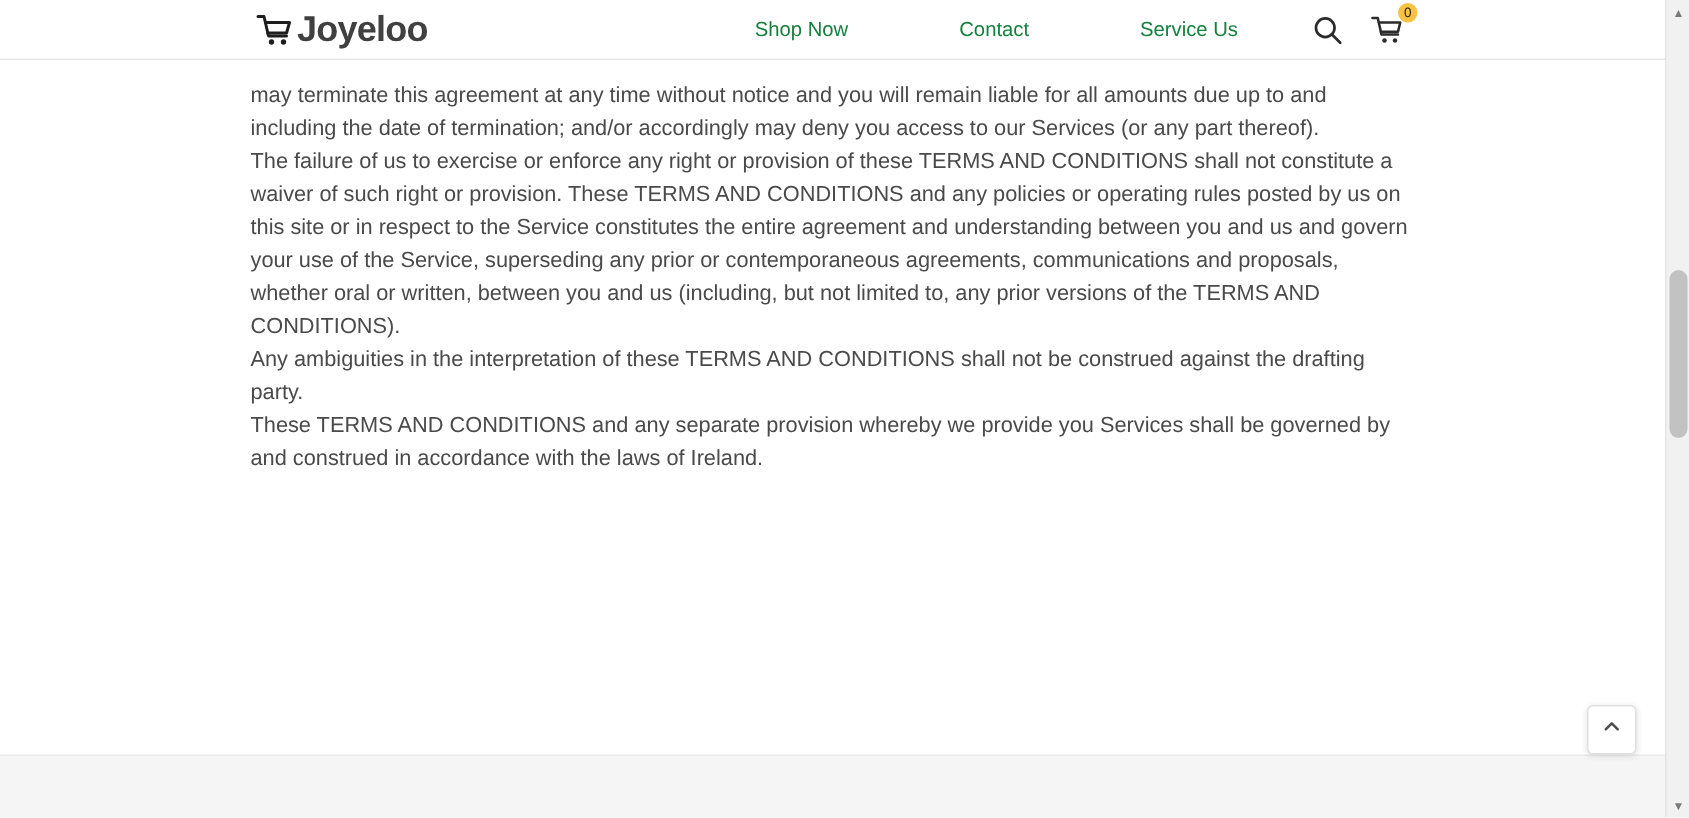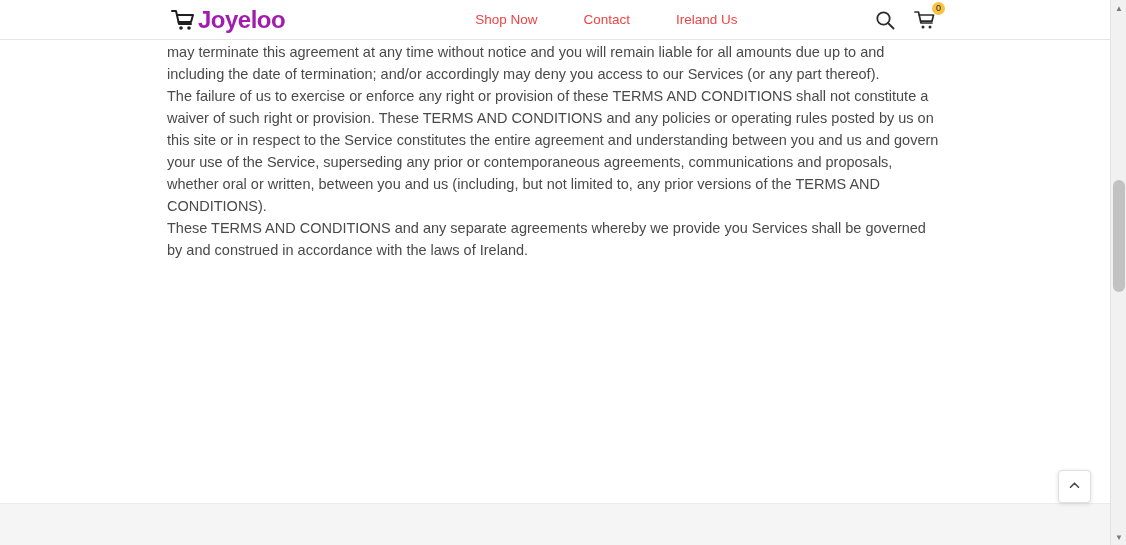--- a/index.html
+++ b/index.html
@@ -40,36 +40,37 @@
     width: 26px;
     height: 26px;
     position: relative;
     margin-right: 2px;
   }
   .brand-cart-icon svg { display: block; }
   .brand-text {
     font-size: 24px;
     font-weight: bold;
     letter-spacing: -0.5px;
-    color: #a21caf;
+    color: #404040;
     font-family: "Liberation Sans", sans-serif;
   }
 
   .nav-links {
     display: flex;
     align-items: center;
     margin-left: 190px;
     gap: 46px;
   }
   .nav-link {
     font-size: 13.5px;
-    color: #ef4444;
+    color: #15803d;
     text-decoration: none;
     font-family: "Liberation Sans", sans-serif;
     cursor: pointer;
+    margin-left: 28px;
   }
   .nav-right {
     margin-left: auto;
     display: flex;
     align-items: center;
     gap: 18px;
     margin-right: 190px;
   }
   .icon-btn {
     width: 22px;
@@ -97,21 +98,21 @@
     position: absolute;
     top: 41px;
     left: 0;
     width: 1110px;
     height: 462px;
     overflow: hidden;
   }
   .doc {
     width: 776px;
     margin: 0 auto;
-    padding-top: 0px;
+    padding-top: 12px;
     box-sizing: border-box;
   }
   p.para {
     font-size: 14.5px;
     line-height: 22px;
     color: #4a4a4a;
     margin: 0 0 0 0;
     text-align: left;
     font-family: "Liberation Sans", sans-serif;
   }
@@ -200,21 +201,21 @@
         <circle cx="11" cy="21" r="1.8" fill="#1e1e1e"></circle>
         <circle cx="19" cy="21" r="1.8" fill="#1e1e1e"></circle>
       </svg>
     </span>
     <span class="brand-text">Joyeloo</span>
   </div>
 
   <nav class="nav-links">
     <a class="nav-link" href="#">Shop Now</a>
     <a class="nav-link" href="#">Contact</a>
-    <a class="nav-link" href="#">Ireland Us</a>
+    <a class="nav-link" href="#">Service Us</a>
   </nav>
 
   <div class="nav-right">
     <span class="icon-btn">
       <svg width="22" height="22" viewBox="0 0 22 22">
         <circle cx="9.5" cy="9.5" r="6.2" fill="none" stroke="#2b2b2b" stroke-width="1.8"></circle>
         <line x1="14" y1="14" x2="19.5" y2="19.5" stroke="#2b2b2b" stroke-width="1.8" stroke-linecap="round"></line>
       </svg>
     </span>
     <span class="icon-btn">
@@ -228,22 +229,23 @@
     </span>
   </div>
 </div>
 
 <div class="content">
   <div class="doc">
 
     <p class="para">may terminate this agreement at any time without notice and you will remain liable for all amounts due up to and including the date of termination; and/or accordingly may deny you access to our Services (or any part thereof).</p>
 
     <p class="para">The failure of us to exercise or enforce any right or provision of these TERMS AND CONDITIONS shall not constitute a waiver of such right or provision. These TERMS AND CONDITIONS and any policies or operating rules posted by us on this site or in respect to the Service constitutes the entire agreement and understanding between you and us and govern your use of the Service, superseding any prior or contemporaneous agreements, communications and proposals, whether oral or written, between you and us (including, but not limited to, any prior versions of the TERMS AND CONDITIONS).</p>
-
-    <p class="para">These TERMS AND CONDITIONS and any separate agreements whereby we provide you Services shall be governed by and construed in accordance with the laws of Ireland.</p>
+    <p class="para">Any ambiguities in the interpretation of these TERMS AND CONDITIONS shall not be construed against the drafting party.</p>
+
+    <p class="para">These TERMS AND CONDITIONS and any separate provision whereby we provide you Services shall be governed by and construed in accordance with the laws of Ireland.</p>
 
   </div>
 </div>
 
 <div class="footer"></div>
 
 <div class="scrolltop">
   <span>
     <svg width="13" height="13" viewBox="0 0 13 13">
       <path d="M2.5 8.2 L6.5 4.2 L10.5 8.2" fill="none" stroke="#4a4a4a" stroke-width="1.6" stroke-linecap="round" stroke-linejoin="round"></path>

